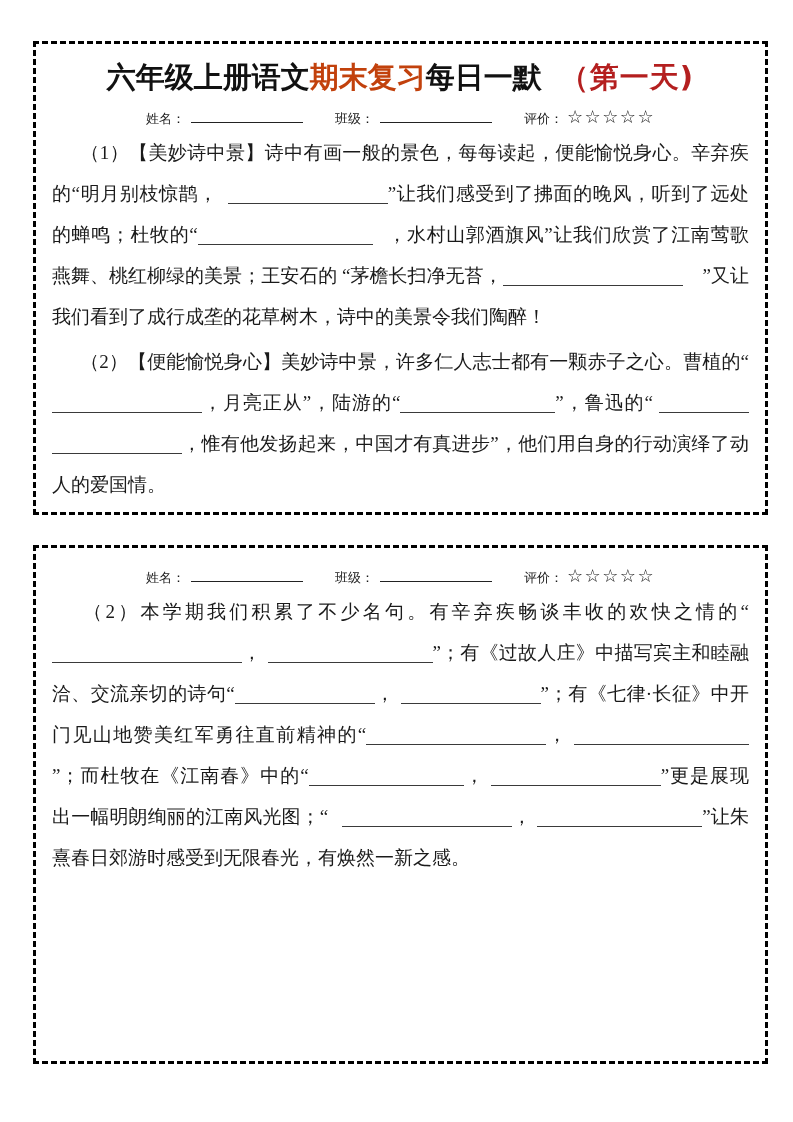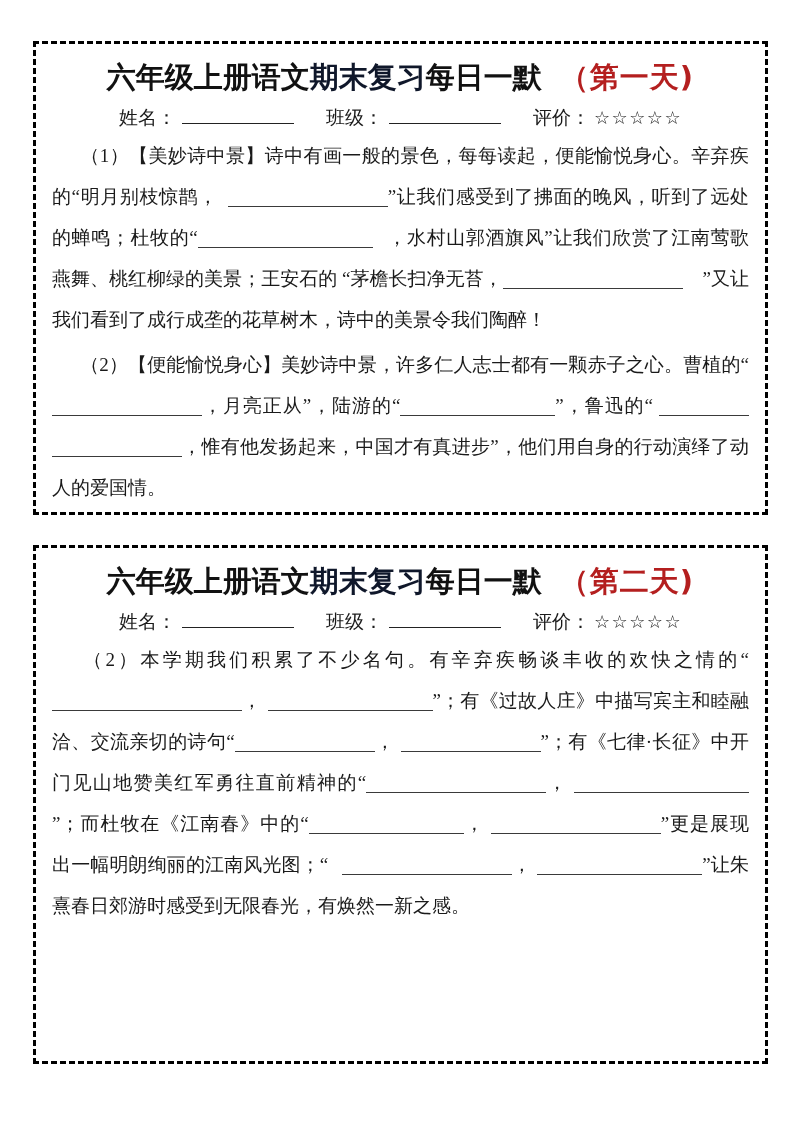--- a/index.html
+++ b/index.html
@@ -38,40 +38,40 @@
     font-family: "DejaVu Sans", "Liberation Sans", sans-serif;
     font-weight: bold;
     font-size: 29px;
     letter-spacing: 0px;
     line-height: 1.35;
     margin: 6px 0 2px 0;
     white-space: nowrap;
     color: #111111;
   }
   .title-red {
-    color: #0f172a;
+    color: #c2410c;
   }
   .title-day {
     color: #b41f1f;
     margin-left: 18px;
     letter-spacing: 1px;
     text-align: center;
   }
 
   .meta-row {
     display: flex;
     align-items: baseline;
     justify-content: center;
     gap: 0px;
     font-size: 19px;
     margin: 8px 0 4px 0;
     white-space: nowrap;
     font-family: "Liberation Serif", "DejaVu Serif", serif;
   }
-  .meta-label { font-size: 19px; text-align: center; }
+  .meta-label { font-size: 13px; text-align: center; }
   .meta-blank {
     display: inline-block;
     border-bottom: 1.6px solid #222;
     height: 17px;
     margin: 0 6px;
   }
   .blank-name  { width: 112px; }
   .blank-class { width: 112px; }
   .meta-gap-1 { display:inline-block; width: 26px; }
   .meta-gap-2 { display:inline-block; width: 26px; }
@@ -151,23 +151,20 @@
     </div>
 
     <div class="q-block">
       <p><span class="q-indent"></span><span>（2）</span><span>【便能愉悦身心】</span><span>美妙诗中景，许多仁人志士都有一颗赤子之心。曹植的“</span><span class="bl w60"></span><span class="bl w90"></span><span>，月亮正从”，陆游的“</span><span class="bl w155"></span><span>”，鲁迅的“</span><span class="sp6"></span><span class="bl w90"></span><span class="bl w130"></span><span>，惟有他发扬起来，中国才有真进步”，他们用自身的行动演绎了动人的爱国情。</span></p>
     </div>
 
   </section>
 
   <section class="worksheet-card" id="card-2">
 
-    <h1 class="card-title">
-      <span>六年级上册语文</span><span class="title-red">期末复习</span><span>每日一默</span><span class="title-day">（第二天)</span>
-    </h1>
 
     <div class="meta-row">
       <span class="meta-label">姓名：</span>
       <span class="meta-blank blank-name"></span>
       <span class="meta-gap-1"></span>
       <span class="meta-label">班级：</span>
       <span class="meta-blank blank-class"></span>
       <span class="meta-gap-2"></span>
       <span class="meta-label">评价：</span>
       <span class="stars">☆☆☆☆☆</span>

